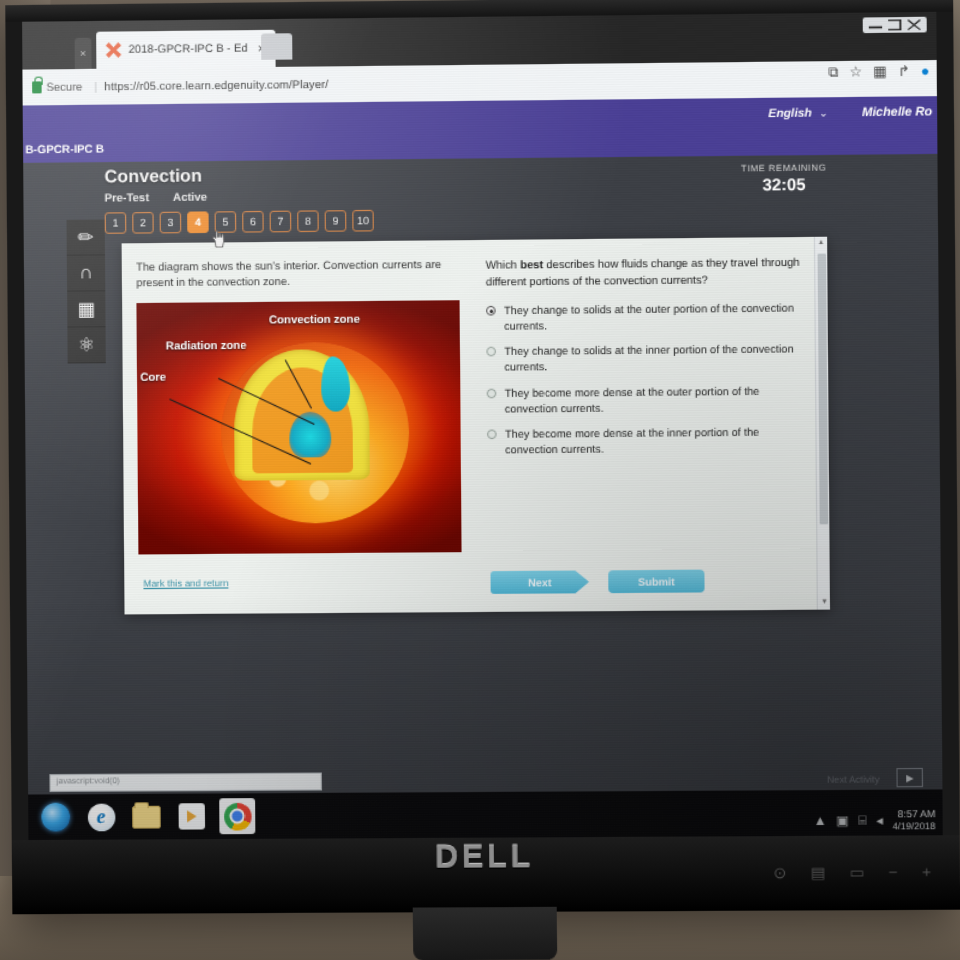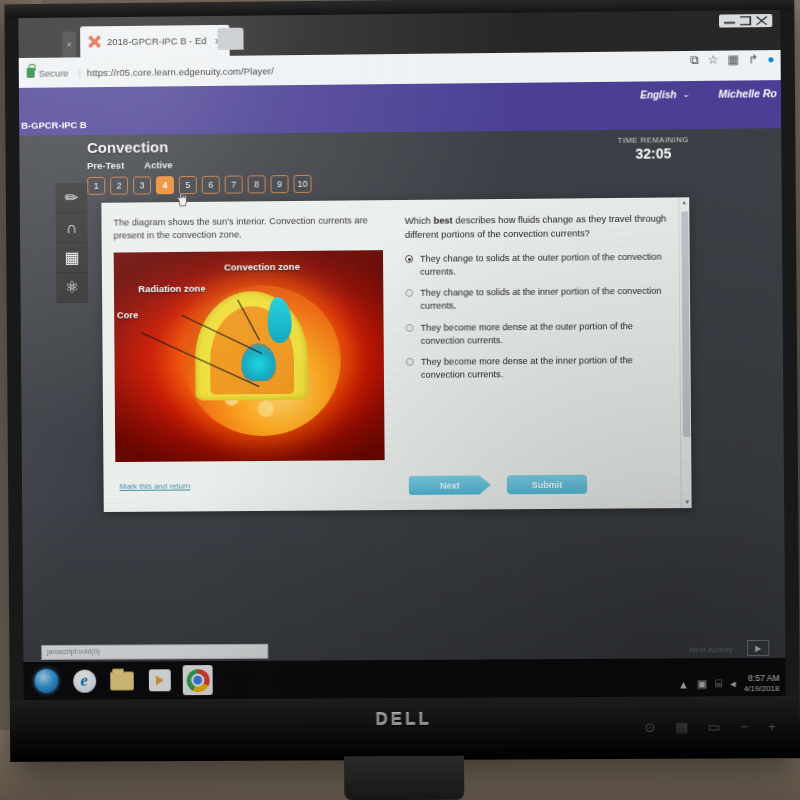--- a/index.html
+++ b/index.html
@@ -38,21 +38,21 @@
     position:absolute; left:0; top:0; width:100%; height:14px;
     background:linear-gradient(180deg,#2b2b2b,#141414);
   }
   .bezel-bottom {
     position:absolute; left:0; bottom:0; width:100%; height:62px;
     background:linear-gradient(180deg,#1d1d1d 0%,#111 40%,#000 100%);
   }
   .dell-logo {
     position:absolute; left:50%; transform:translateX(-50%);
     bottom:30px;
-    font-size:17px; font-weight:bold; letter-spacing:3px;
+    font-size:27px; font-weight:bold; letter-spacing:3px;
     color:#8e8e8e;
     text-shadow:0 1px 1px #000, 0 -1px 0 #bbb;
     font-family:"Liberation Sans", sans-serif;
   }
   .bezel-btns {
     position:absolute; right:24px; bottom:24px;
     display:flex; gap:20px; align-items:center;
     color:#5a5a5a; font-size:13px;
   }
   .bezel-btns span { opacity:.85; }

